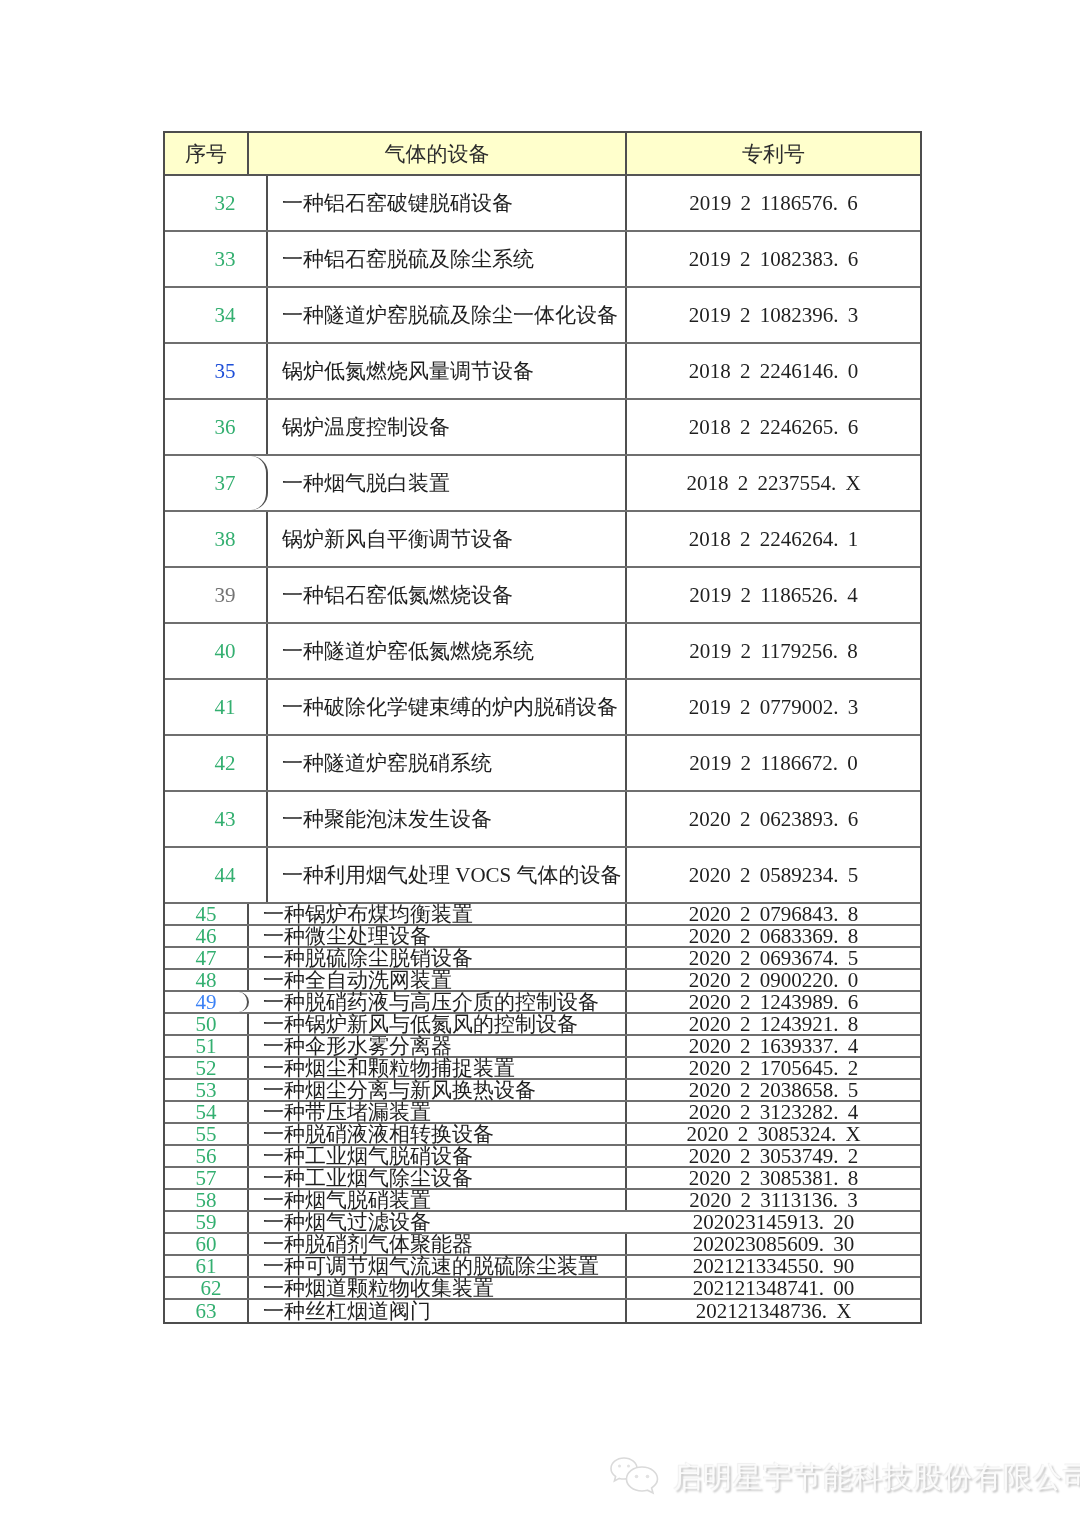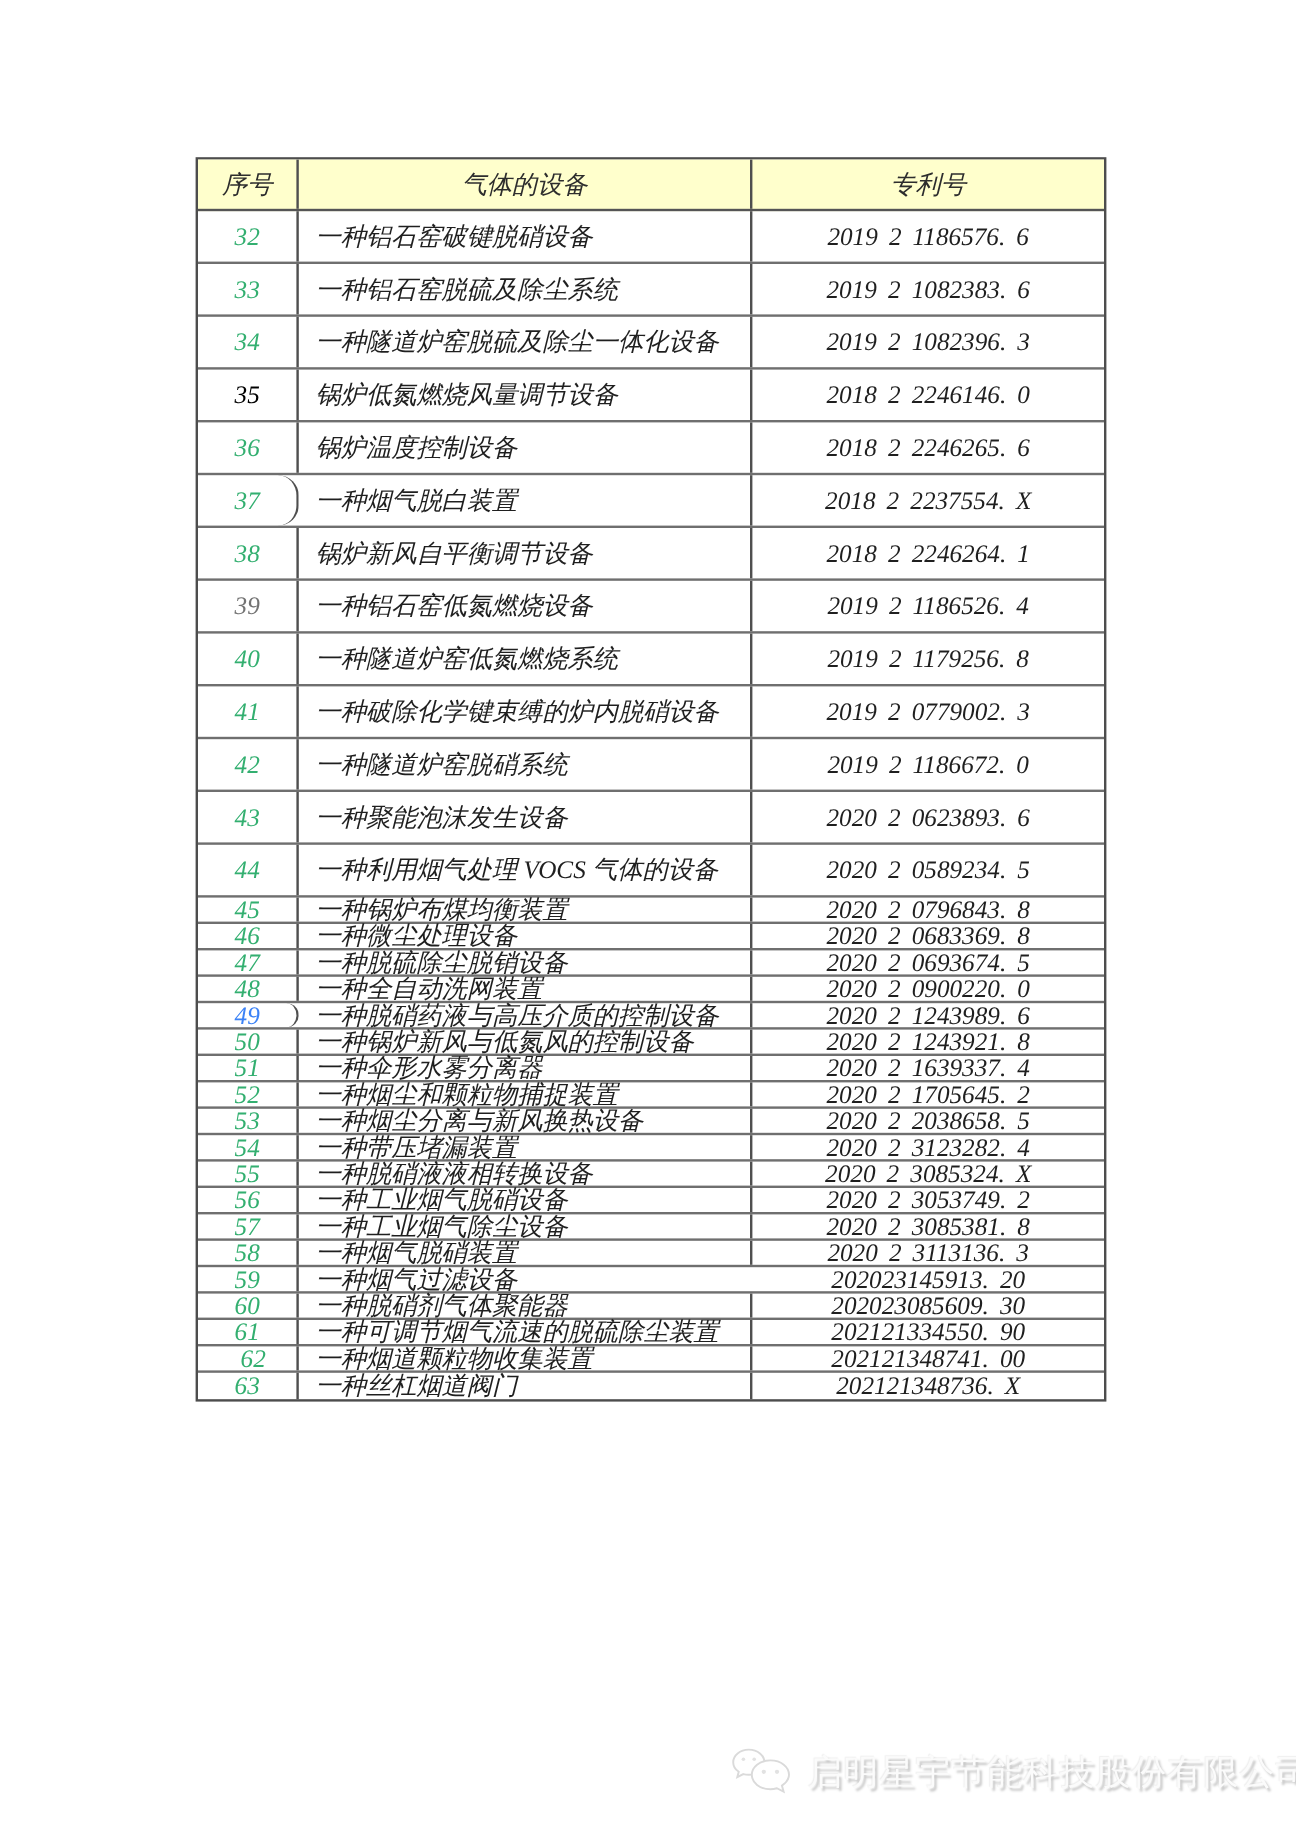--- a/index.html
+++ b/index.html
@@ -15,31 +15,30 @@
   .patent-table {
     position:absolute; left:163px; top:131px; width:759px;
     border:2px solid #4d4d4d;
     box-sizing:border-box;
     background:#ffffff;
   }
   .t-row {
     display:flex; align-items:stretch;
     border-bottom:2px solid #6f6f6f;
     box-sizing:border-box;
-    font-style:italic;
   }
   .t-body .t-row:last-child { border-bottom:none; }
   .t-head {
     height:43px;
     background:#ffffcc;
     color:#2d2d2d;
     font-size:21px;
     border-bottom:2px solid #555555;
   }
-  .t-row.tall  { height:44px; }
+  .t-row.tall  { height:56px;padding-left:19px; }
   .t-row.short { height:22px; }
 
   .c-no {
     width:84px; flex:0 0 84px;
     display:flex; align-items:center; justify-content:center;
     border-right:2px solid #4f4f4f;
     box-sizing:border-box;
   }
   .c-name {
     flex:1 1 auto;
@@ -93,21 +92,21 @@
     <div class="c-no" style="color: rgb(51, 175, 112);">33</div>
     <div class="c-name">一种铝石窑脱硫及除尘系统</div>
     <div class="c-num">2019 2 1082383. 6</div>
   </div>
       <div class="t-row tall">
     <div class="c-no" style="color: rgb(51, 175, 112);">34</div>
     <div class="c-name">一种隧道炉窑脱硫及除尘一体化设备</div>
     <div class="c-num">2019 2 1082396. 3</div>
   </div>
       <div class="t-row tall">
-    <div class="c-no" style="color: #000000; text-align: right;">35</div>
+    <div class="c-no" style="color: #1d4ed8; text-align: right;">35</div>
     <div class="c-name">锅炉低氮燃烧风量调节设备</div>
     <div class="c-num">2018 2 2246146. 0</div>
   </div>
       <div class="t-row tall">
     <div class="c-no" style="color: rgb(51, 175, 112);">36</div>
     <div class="c-name">锅炉温度控制设备</div>
     <div class="c-num">2018 2 2246265. 6</div>
   </div>
       <div class="t-row tall">
     <div class="c-no" style="color: rgb(51, 175, 112); border-radius: 17px;">37</div>

